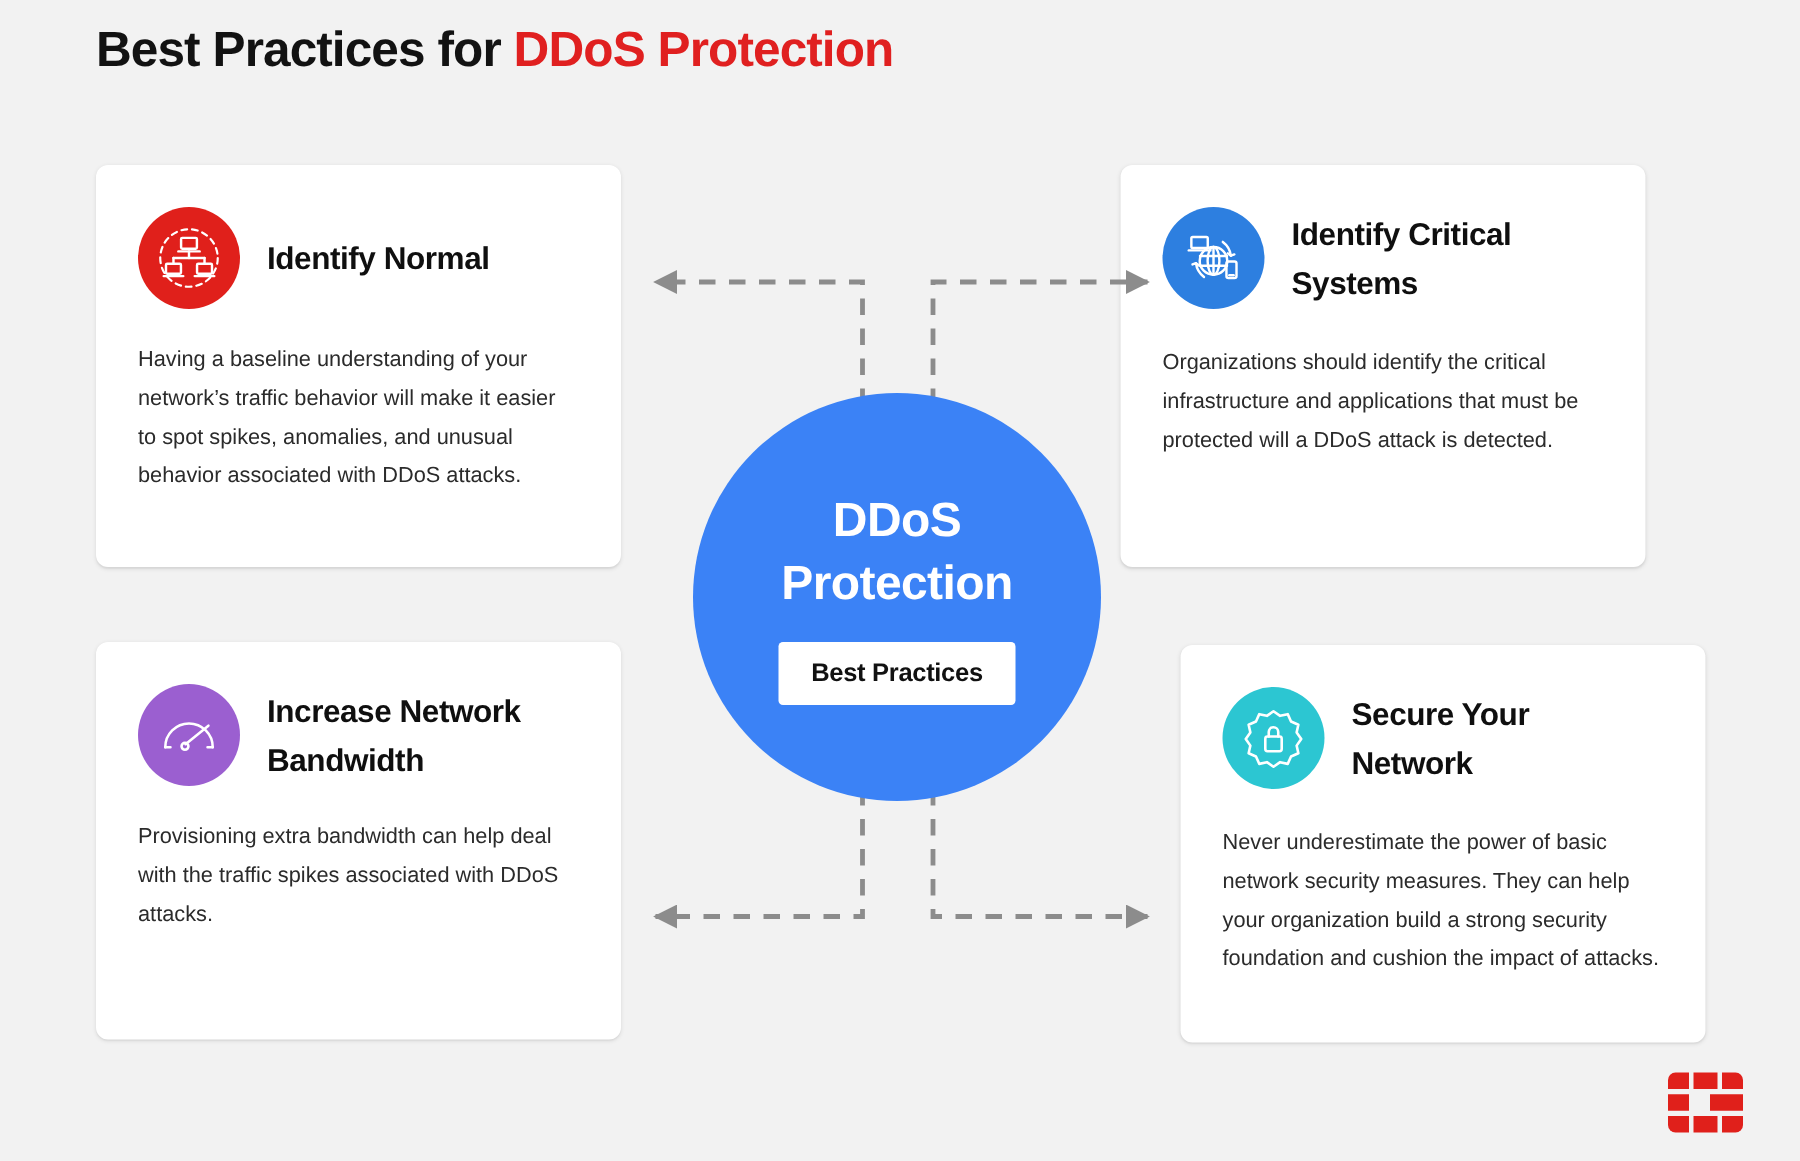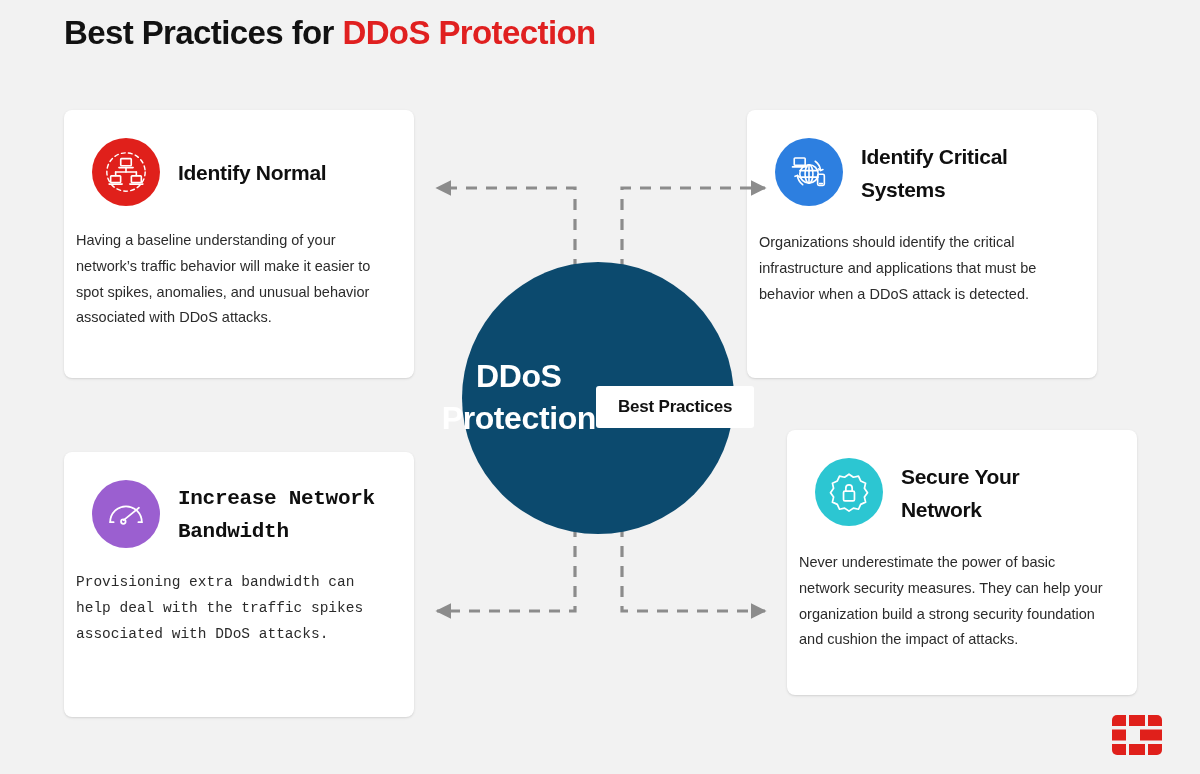--- a/index.html
+++ b/index.html
@@ -22,44 +22,44 @@
   
   .card {
     position: absolute;
     background: #ffffff;
     border-radius: 8px;
     box-shadow: 0 1px 3px rgba(0,0,0,0.10), 0 1px 1px rgba(0,0,0,0.04);
     padding: 0;
   }
   .card.tl { left: 64px;  top: 110px; width: 350px; height: 268px; }
   .card.tr { left: 747px; top: 110px; width: 350px; height: 268px; }
-  .card.bl { left: 64px;  top: 452px; width: 350px; height: 265px; font-family: Liberation Mono, monospace; }
+  .card.bl { left: 64px;  top: 428px; width: 350px; height: 265px; }
   .card.br { left: 787px; top: 430px; width: 350px; height: 265px; }
 
   .card-head { display: flex; align-items: center; gap: 18px; padding: 28px 26px 0 28px; }
   .icon-badge {
     flex: 0 0 auto; width: 68px; height: 68px; border-radius: 50%;
     display: flex; align-items: center; justify-content: center;
   }
   .card-title {
     font-size: 21px; font-weight: 700; line-height: 1.55;
     color: #0f0f0f; letter-spacing: -0.3px; padding-top: 3px;
   }
   .card-body {
-    padding: 22px 30px 0 12px;
+    padding: 22px 30px 0 28px;
     font-size: 14.5px; line-height: 1.78; color: #2b2b2b;
   }
   .card.tr .card-body, .card.br .card-body { padding-top: 24px; }
 
   
   .hub {
     position: absolute; left: 462px; top: 262px;
     width: 272px; height: 272px; border-radius: 50%;
-    background: #0c4a6e;
-    display: flex; flex-direction: row;
+    background: #3b82f6;
+    display: flex; flex-direction: column;
     align-items: center; justify-content: center;
     z-index: 5;
   }
   .hub-title {
     color: #ffffff; font-size: 32px; font-weight: 700;
     line-height: 1.3; text-align: center; letter-spacing: -0.4px;
   }
   .hub-chip {
     margin-top: 18px; background: #ffffff; color: #111111;
     font-size: 17px; font-weight: 700; letter-spacing: -0.2px;
@@ -143,21 +143,21 @@
           <path d="M36.1 22.4 l-2.1 -1.6 M36.1 22.4 l2.4 -0.9"></path>
           <path d="M17.4 37.2 a14 14 0 0 1 -5.6 -9.6"></path>
           <path d="M11.8 27.6 l2.1 1.6 M11.8 27.6 l-2.4 0.9"></path>
         </svg>
       </div>
       <div class="card-title">
         <div>Identify Critical</div>
         <div>Systems</div>
       </div>
     </div>
-    <p class="card-body">Organizations should identify the critical infrastructure and applications that must be behavior when a DDoS attack is detected.</p>
+    <p class="card-body">Organizations should identify the critical infrastructure and applications that must be protected will a DDoS attack is detected.</p>
   </div>
 
   <div class="card bl">
     <div class="card-head">
       <div class="icon-badge" style="background:#9b5fd0;">
         <svg width="46" height="46" viewBox="0 0 48 48" fill="none" stroke="#ffffff" stroke-width="1.8" stroke-linecap="round" stroke-linejoin="round">
           <path d="M7.5 32.5 a16.5 16.5 0 0 1 33 0"></path>
           <path d="M7.5 32.5 h3.6 M36.9 32.5 h3.6"></path>
           <path d="M37.5 17.5 L21.6 30.4"></path>
           <path d="M21.6 30.4 a2.4 2.4 0 1 0 2.4 2.4 a2.4 2.4 0 0 0 -2.4 -2.4" transform="translate(-0.4,-0.9)"></path>

